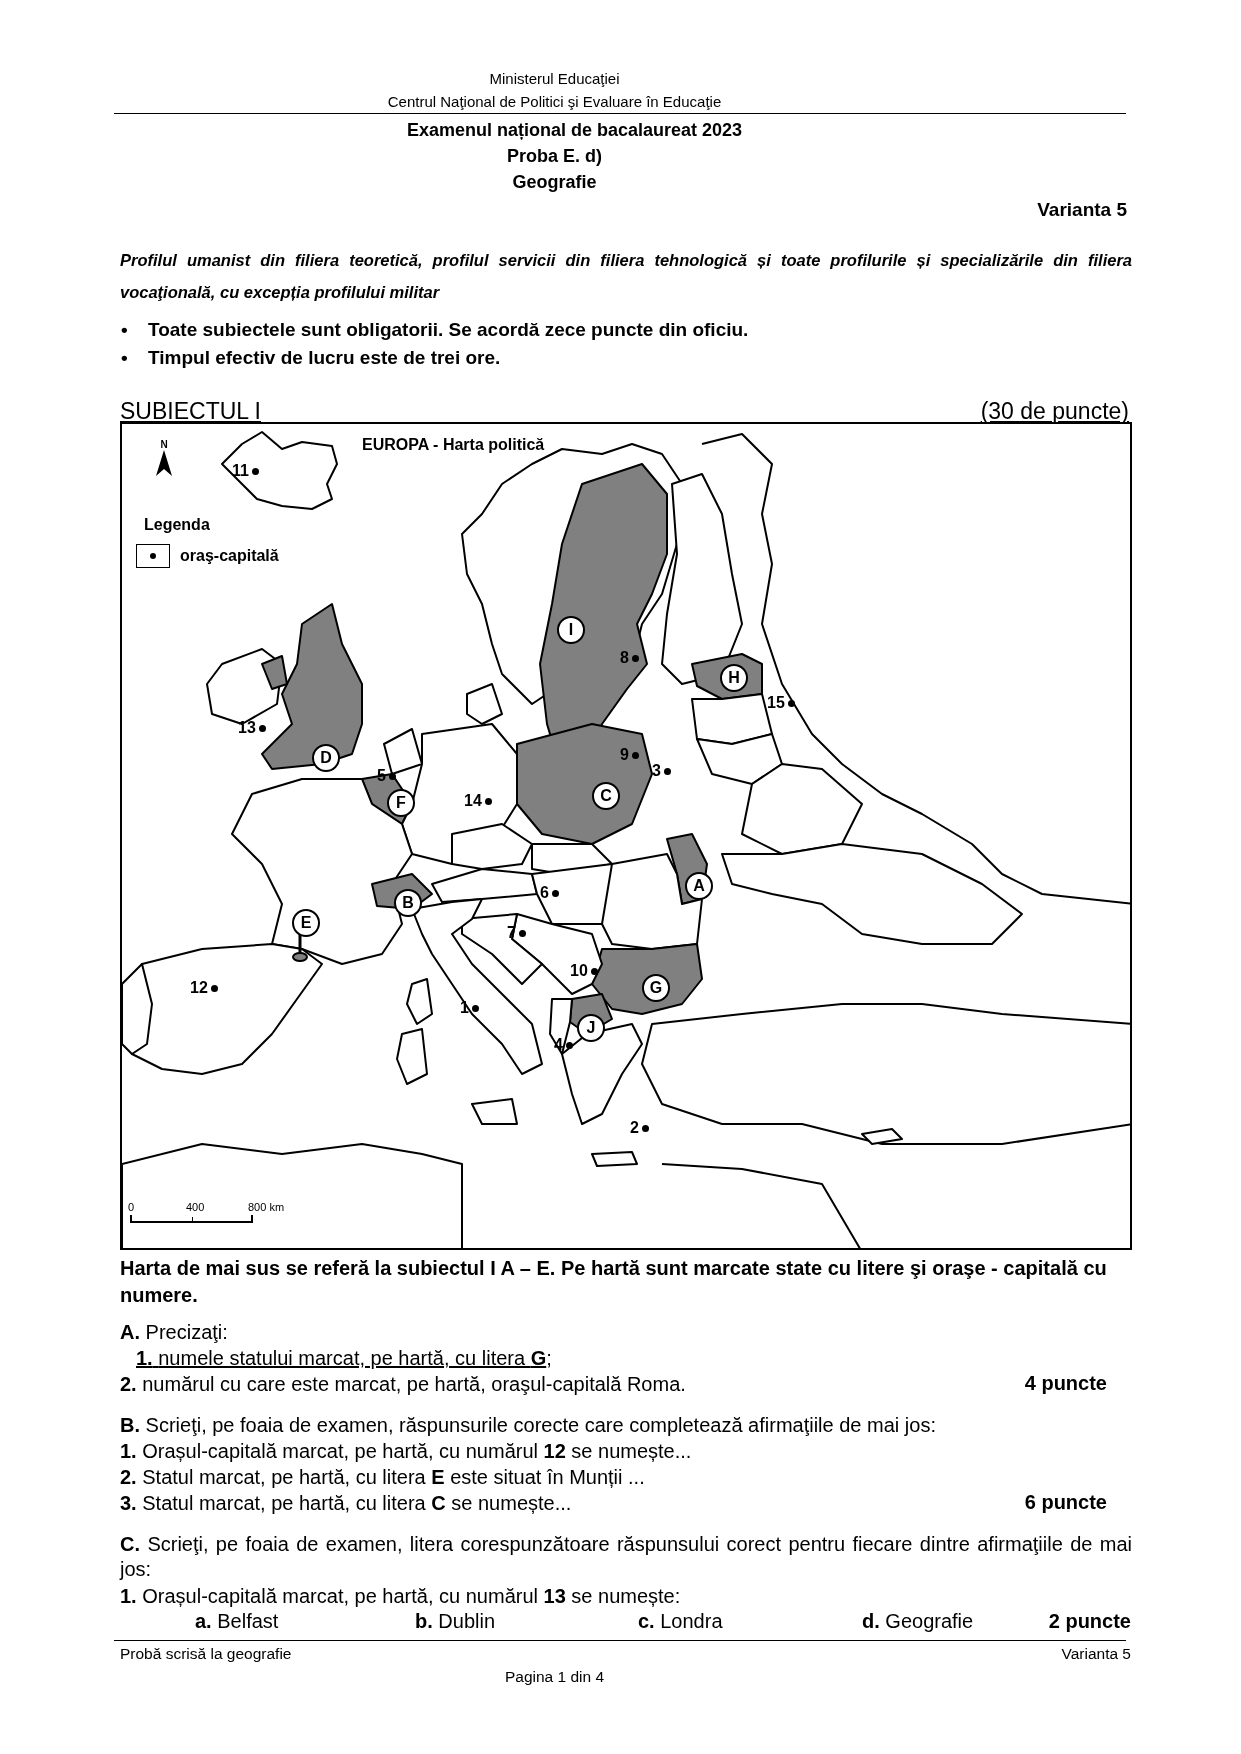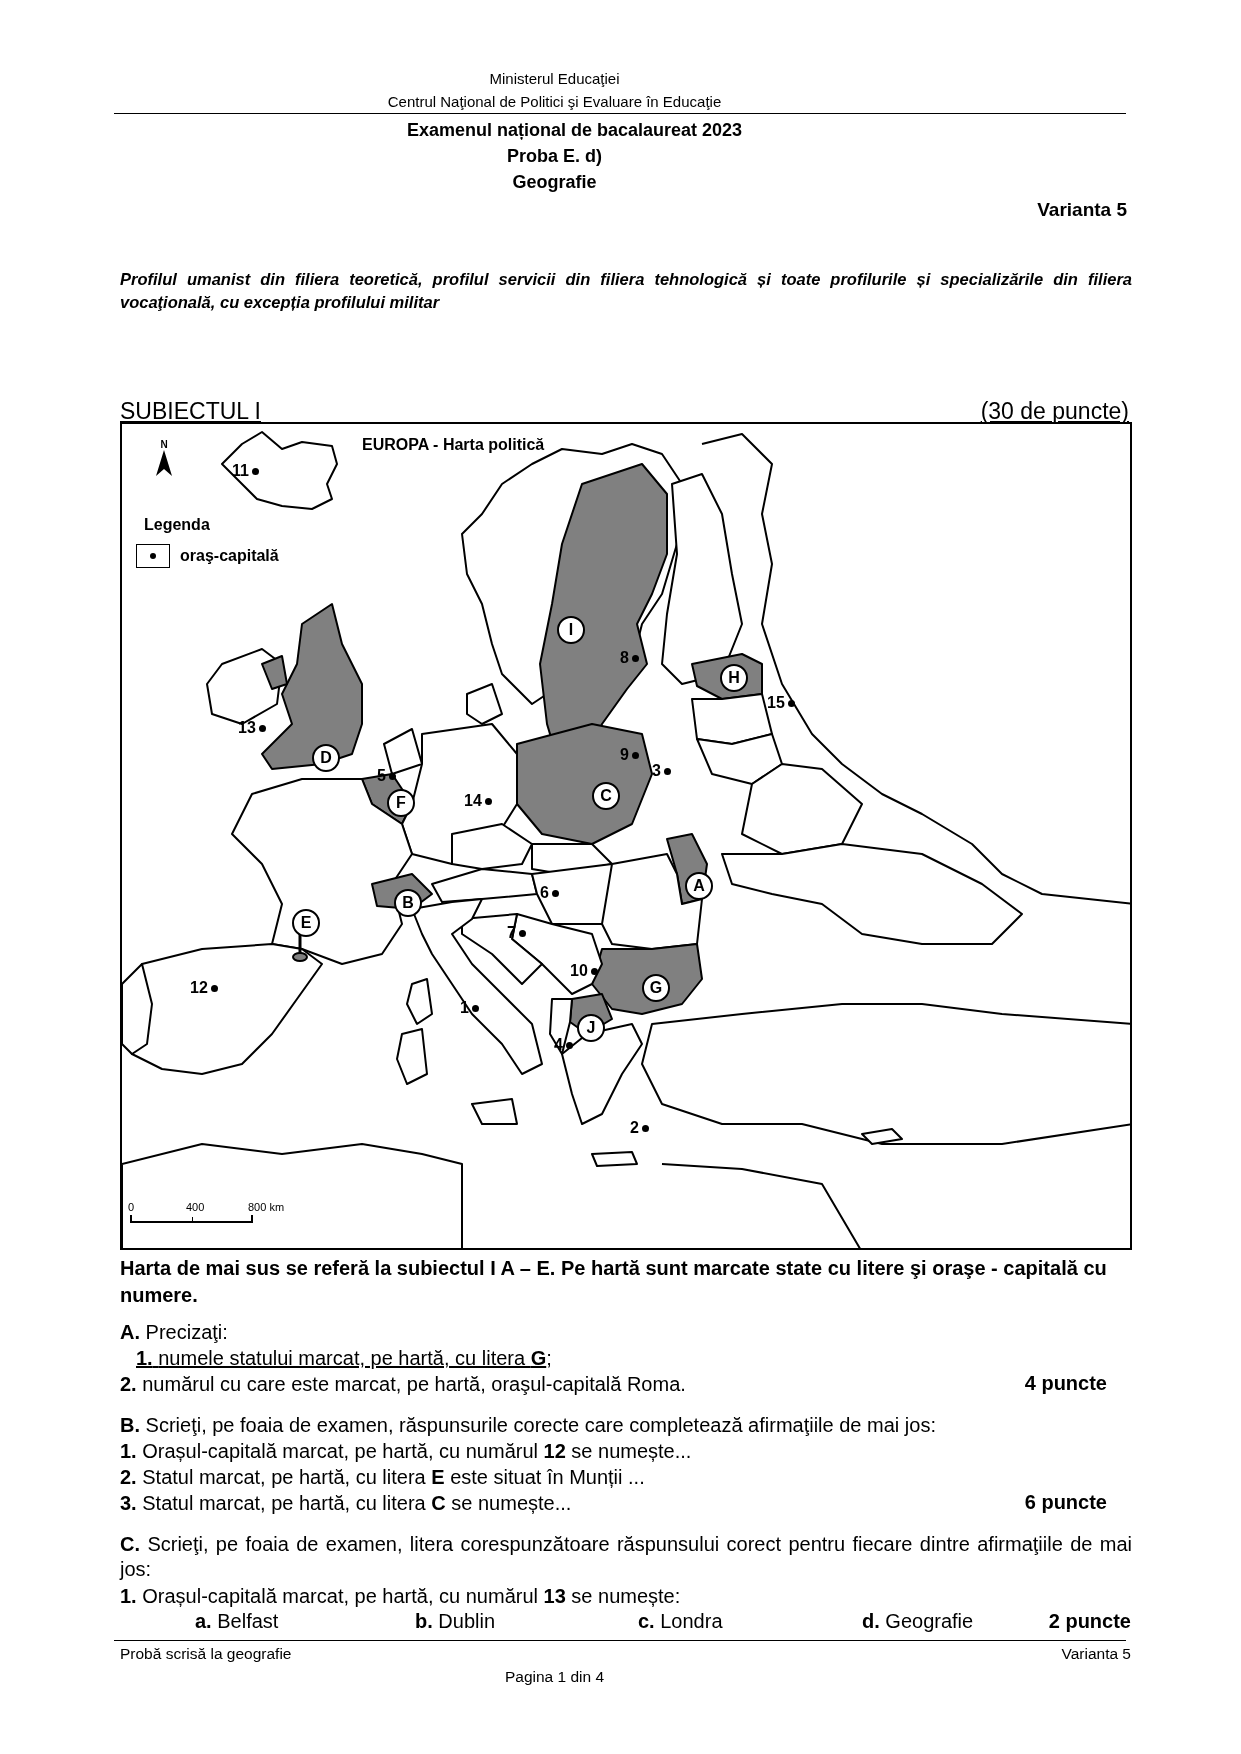--- a/index.html
+++ b/index.html
@@ -3,21 +3,21 @@
 <meta charset="utf-8">
 <style>
   * { box-sizing: border-box; margin: 0; padding: 0; }
   html, body { width: 1241px; height: 1754px; background: #ffffff; }
   body { position: relative; font-family: "Liberation Sans", sans-serif; color: #000; }
   .abs { position: absolute; }
   .center { text-align: center; left: 0; width: 1109px; }
   .hdr-small { font-size: 15px; line-height: 18px; }
   .hdr-bold { font-size: 18px; font-weight: bold; line-height: 22px; }
   .rule { position: absolute; background: #000; }
-  .italic-bold { font-style: italic; font-weight: bold; font-size: 16.5px; line-height: 23px; text-align: justify; margin-top: 24px; }
+  .italic-bold { font-style: italic; font-weight: bold; font-size: 16.5px; line-height: 32px; text-align: justify; }
   .bullets { font-size: 19px; font-weight: bold; line-height: 28px; }
   .bullets li { list-style: none; position: relative; padding-left: 30px; }
   .bullets li::before { content: "\2022"; position: absolute; left: 3px; top: 0; }
   .section-title { font-size: 23px; font-weight: normal; }
   .underline { text-decoration: underline; }
   .map-box { position: absolute; left: 120px; top: 422px; width: 1012px; height: 828px; border: 2px solid #000; background: #fff; overflow: hidden; }
   .map-title { position: absolute; left: 240px; top: 12px; font-size: 16px; font-weight: bold; }
   .q-text { font-size: 20px; line-height: 25px; }
   .q-bold { font-weight: bold; }
   .points { position: absolute; right: 134px; font-weight: bold; font-size: 20px; }
@@ -31,20 +31,22 @@
 <div class="abs center hdr-small" style="top:93px;">Centrul Naţional de Politici şi Evaluare în Educaţie</div>
 <div class="rule" style="left:114px; top:113px; width:1012px; height:1px;"></div>
 <div class="abs center hdr-bold" style="top:119px;padding-left:40px;">Examenul național de bacalaureat 2023</div>
 <div class="abs center hdr-bold" style="top:145px;">Proba E. d)</div>
 <div class="abs center hdr-bold" style="top:171px;">Geografie</div>
 <div class="abs hdr-bold" style="top:199px; right:114px; font-size:19px;">Varianta 5</div>
 
 <div class="abs italic-bold" style="left:120px; top:244px; width:1012px;">Profilul umanist din filiera teoretică, profilul servicii din filiera tehnologică și toate profilurile și specializările din filiera vocaţională, cu excepția profilului militar</div>
 
 <ul class="abs bullets" style="left:118px; top:316px; width:1012px;">
+  <li>Toate subiectele sunt obligatorii. Se acordă zece puncte din oficiu.</li>
+  <li>Timpul efectiv de lucru este de trei ore.</li>
 </ul>
 
 <div class="abs section-title underline" style="left:120px; top:398px;">SUBIECTUL I</div>
 <div class="abs section-title underline" style="right:112px; top:398px;">(30 de puncte)</div>
 
 <div class="map-box">
   <svg width="1012" height="828" viewBox="0 0 1012 828" xmlns="http://www.w3.org/2000/svg" style="position:absolute; left:0; top:0;" stroke="#000" stroke-width="2" fill="#fff" stroke-linejoin="round">
 
     <path d="M120,20 L140,8 L160,25 L180,18 L210,22 L215,40 L205,60 L210,75 L190,85 L160,82 L135,75 L115,55 L100,40 Z"></path>
 

